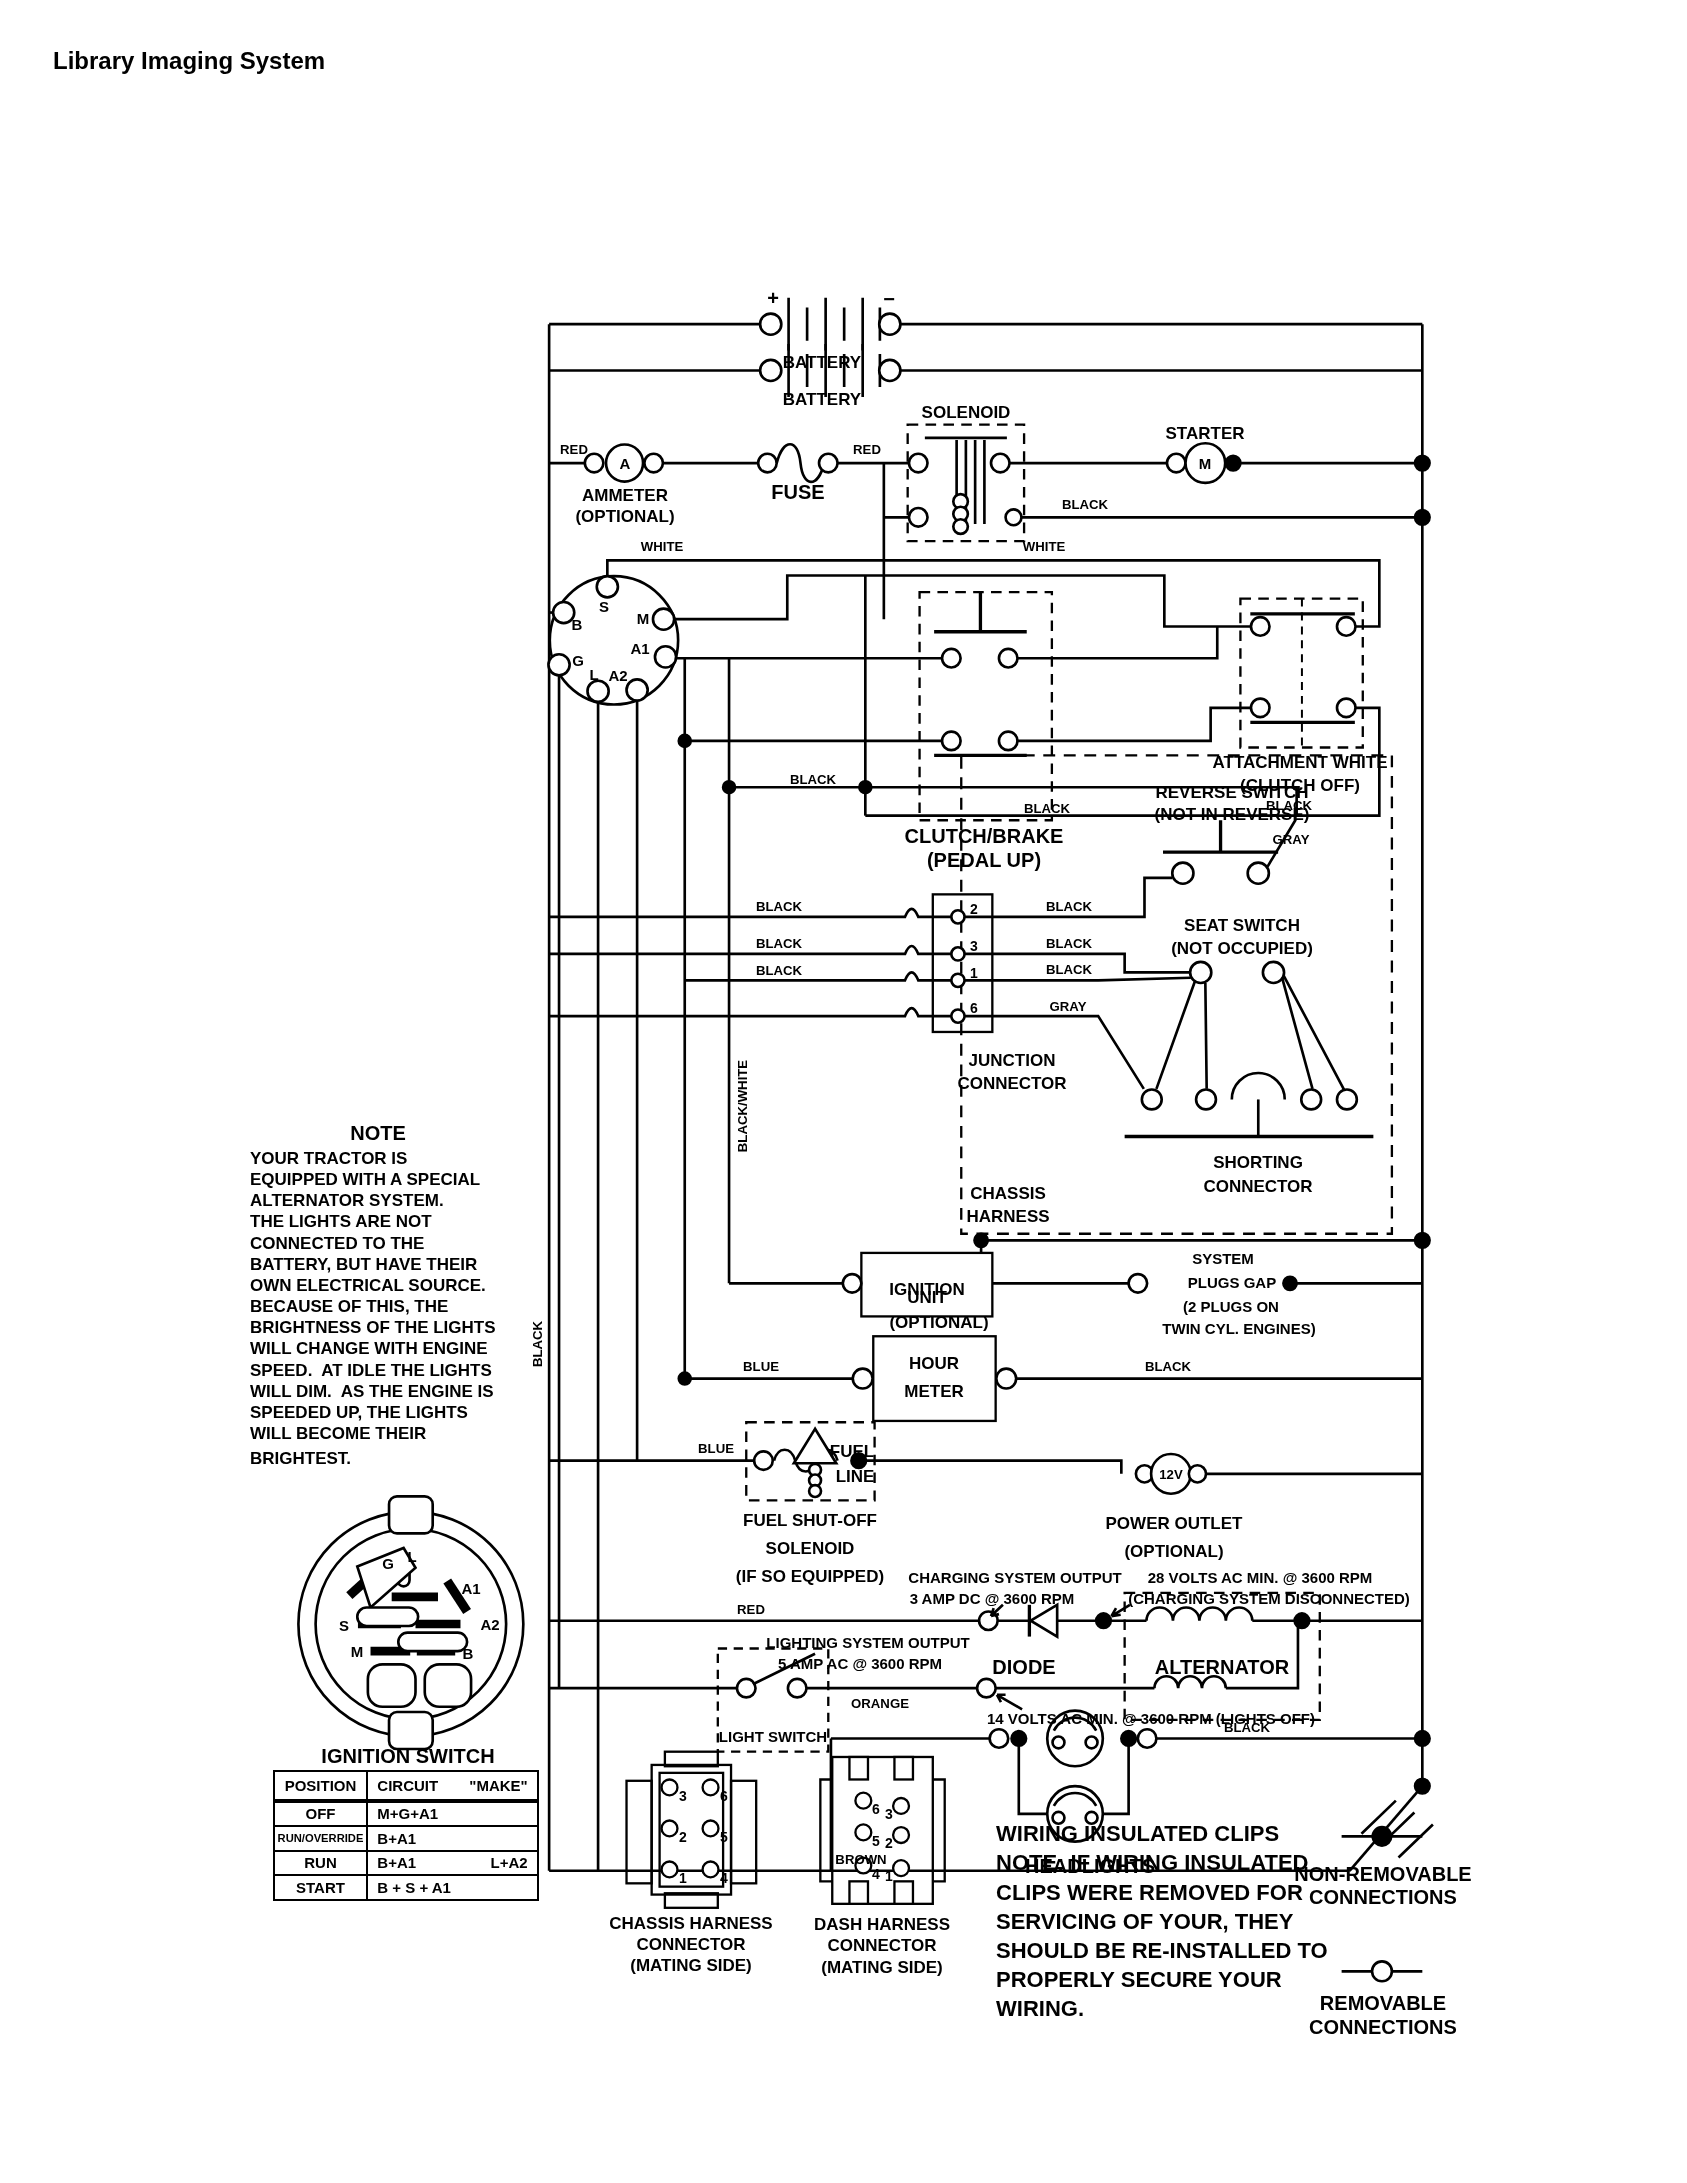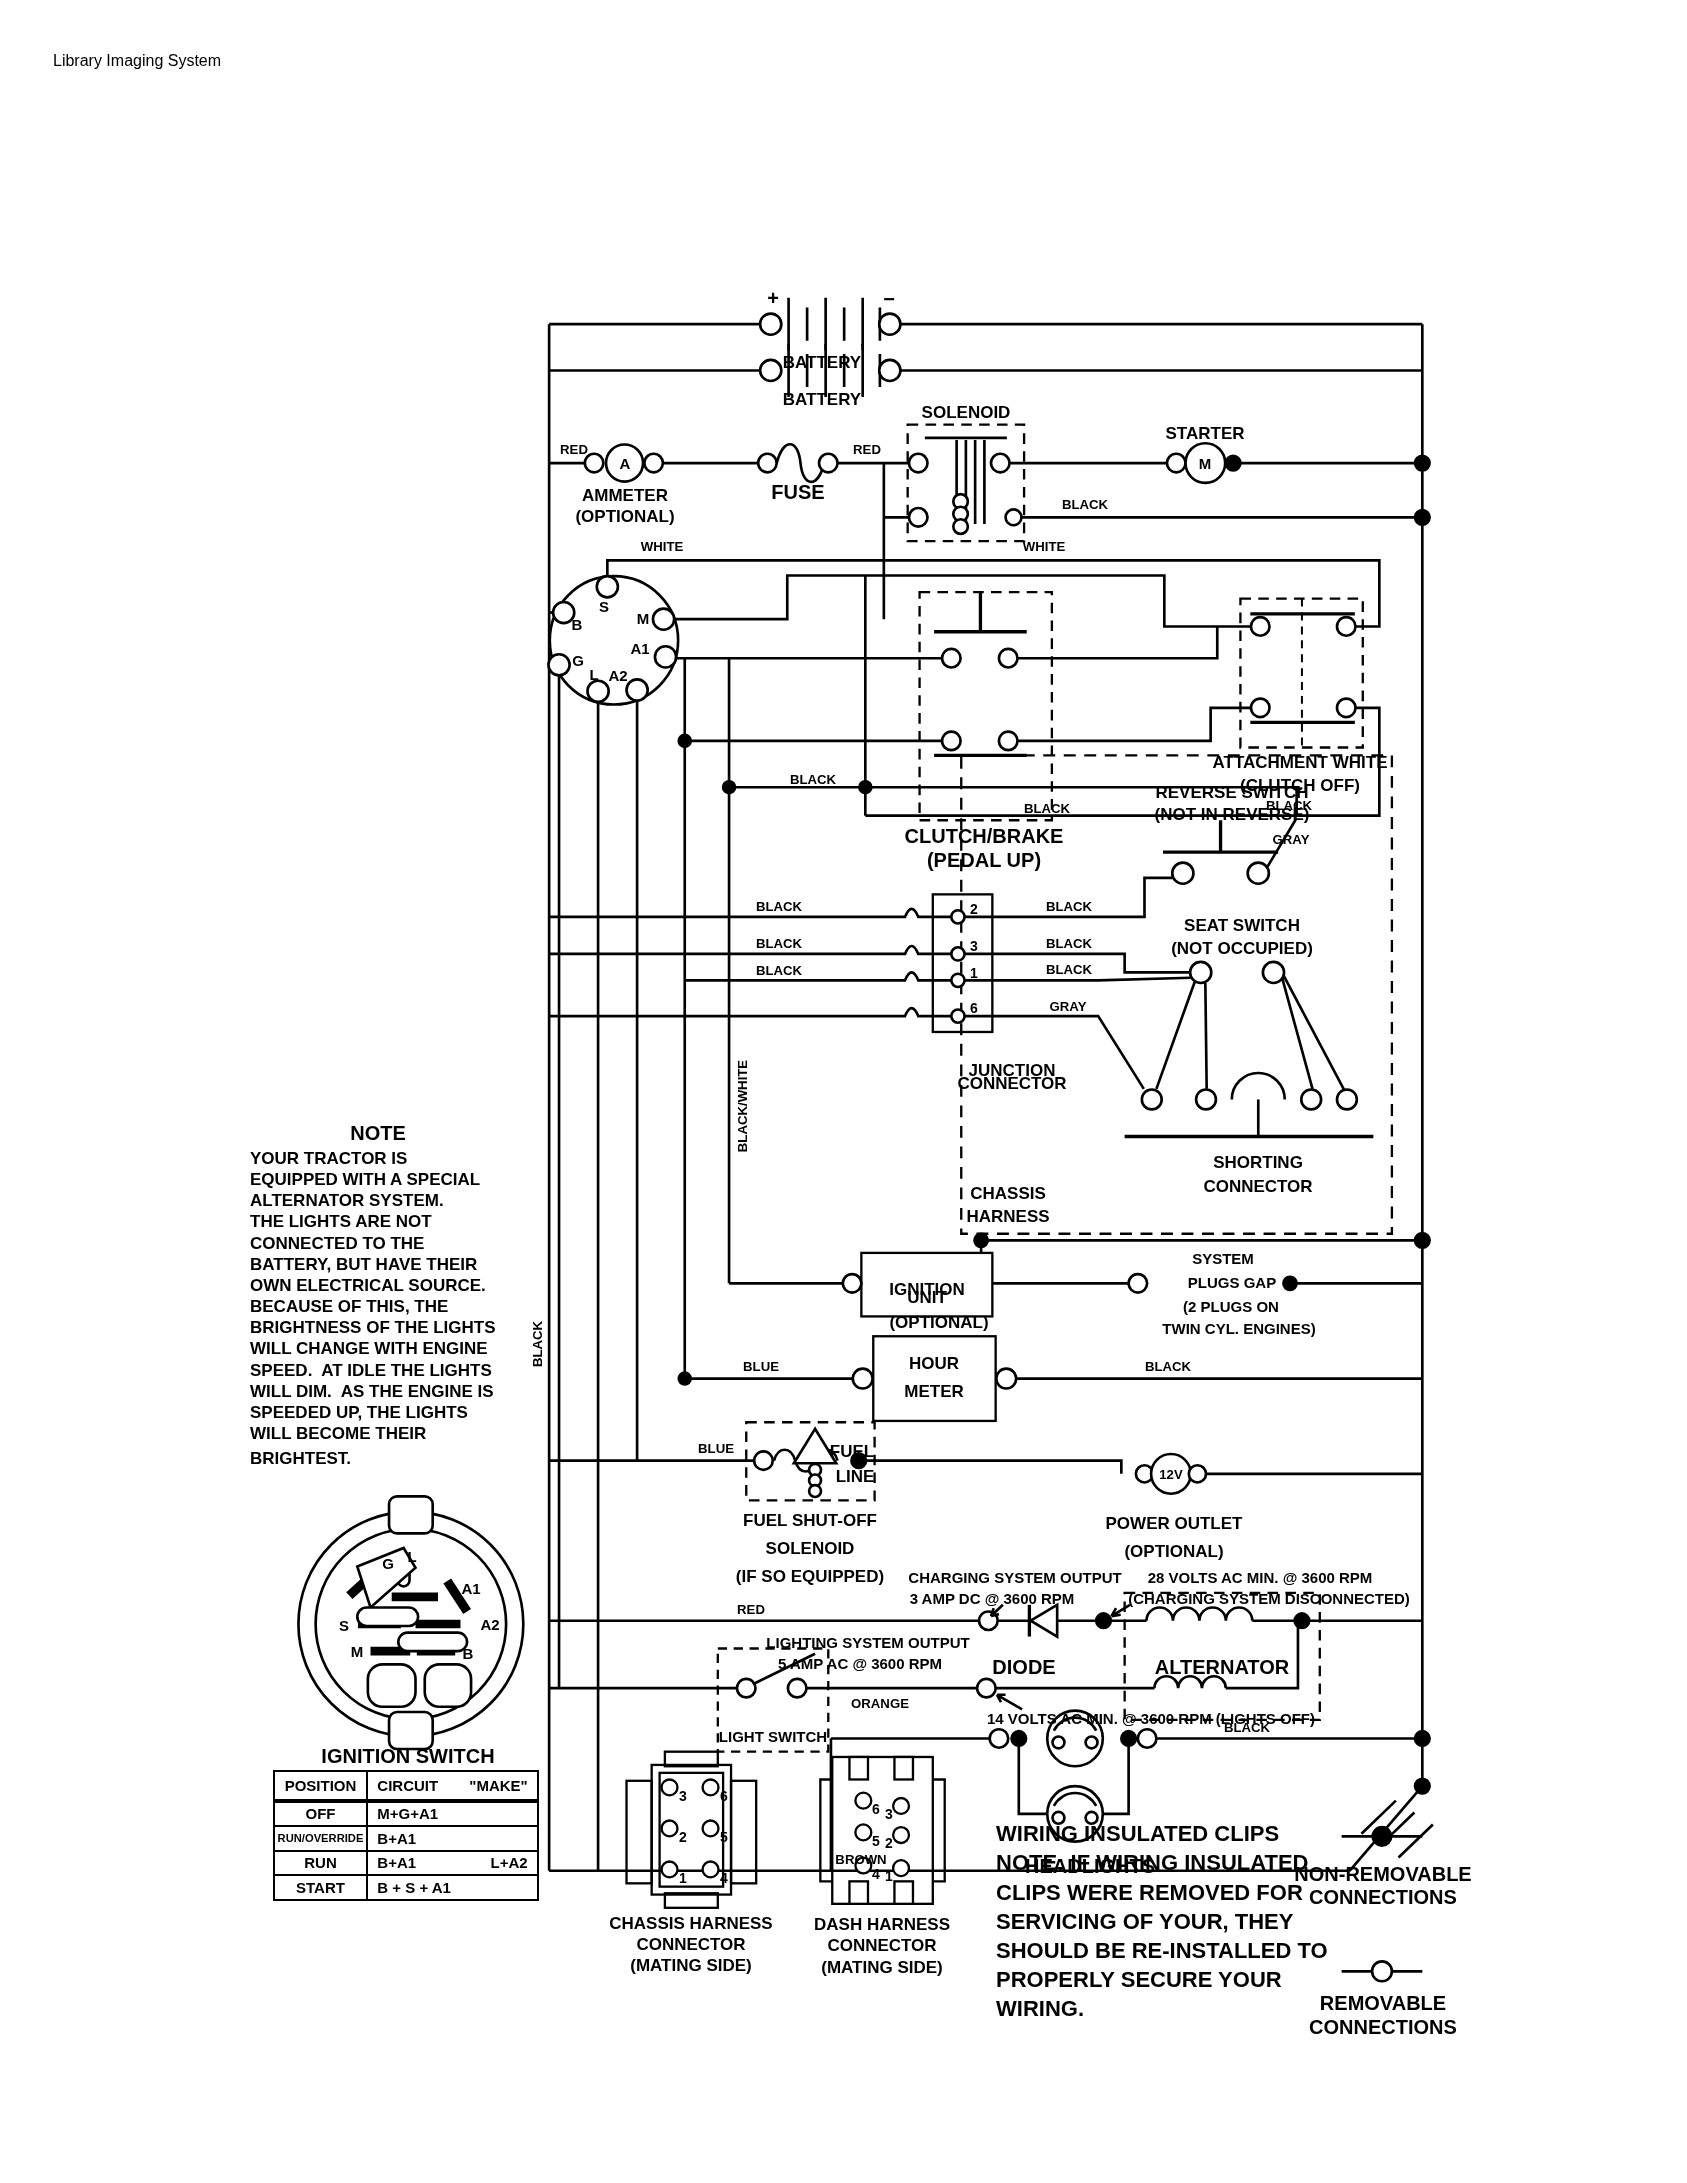--- a/index.html
+++ b/index.html
@@ -3,21 +3,21 @@
 <meta charset="utf-8">
 <style>
   html,body{margin:0;padding:0;background:#e8e8e8;}
   .page{position:relative;width:1687px;height:2183px;background:#ffffff;
         font-family:"Liberation Sans",sans-serif;color:#000;overflow:hidden;}
   svg{position:absolute;left:0;top:0;}
   .lb{position:absolute;transform:translate(-50%,-50%);font-weight:700;font-size:17px;white-space:nowrap;}
   .sm{font-size:13.2px;}
   .md{font-size:15px;}
   .lg{font-size:20px;}
-  .xl{font-size:16px;font-weight:400;}
+  .xl{font-size:24px;font-weight:700;}
   .vert{transform:translate(-50%,-50%) rotate(-90deg);}
   .left{transform:translate(0,-50%);}
   .note-title{position:absolute;transform:translate(-50%,-50%);font-weight:700;font-size:20px;}
   .note-line{position:absolute;font-weight:700;font-size:17px;white-space:pre;line-height:1;}
   .clips-line{position:absolute;font-weight:700;font-size:22px;white-space:pre;line-height:1;}
   .pin{position:absolute;transform:translate(-50%,-50%);font-weight:700;font-size:14px;}
   table.ign{position:absolute;left:273px;top:1770px;width:266px;border-collapse:collapse;
             table-layout:fixed;font-weight:700;font-size:15px;}
   table.ign td{border:2px solid #000;text-align:center;padding:0;height:22.5px;}
   table.ign tr.hdr td{height:26.5px;border-bottom:4px solid #000;}
@@ -386,21 +386,21 @@
 <div class="pin" style="left:974px;top:946px;">3</div>
 <div class="pin" style="left:974px;top:973px;">1</div>
 <div class="pin" style="left:974px;top:1008px;">6</div>
 <div class="lb sm" style="left:779px;top:906px;">BLACK</div>
 <div class="lb sm" style="left:779px;top:943px;">BLACK</div>
 <div class="lb sm" style="left:779px;top:970px;">BLACK</div>
 <div class="lb sm" style="left:1069px;top:906px;">BLACK</div>
 <div class="lb sm" style="left:1069px;top:943px;">BLACK</div>
 <div class="lb sm" style="left:1069px;top:969px;">BLACK</div>
 <div class="lb sm" style="left:1068px;top:1006px;">GRAY</div>
-<div class="lb" style="left:1012px;top:1061px;margin-top:10px;">JUNCTION</div>
+<div class="lb" style="left:1012px;top:1061px;">JUNCTION</div>
 <div class="lb" style="left:1012px;top:1084px;">CONNECTOR</div>
 <div class="lb" style="left:1258px;top:1163px;">SHORTING</div>
 <div class="lb" style="left:1258px;top:1187px;">CONNECTOR</div>
 <div class="lb" style="left:1008px;top:1194px;">CHASSIS</div>
 <div class="lb" style="left:1008px;top:1217px;">HARNESS</div>
 
 <div class="lb sm vert" style="left:742px;top:1106px;">BLACK/WHITE</div>
 <div class="lb sm vert" style="left:537px;top:1344px;">BLACK</div>
 
 <div class="lb" style="left:927px;top:1266px;margin-top:24px;">IGNITION</div>

